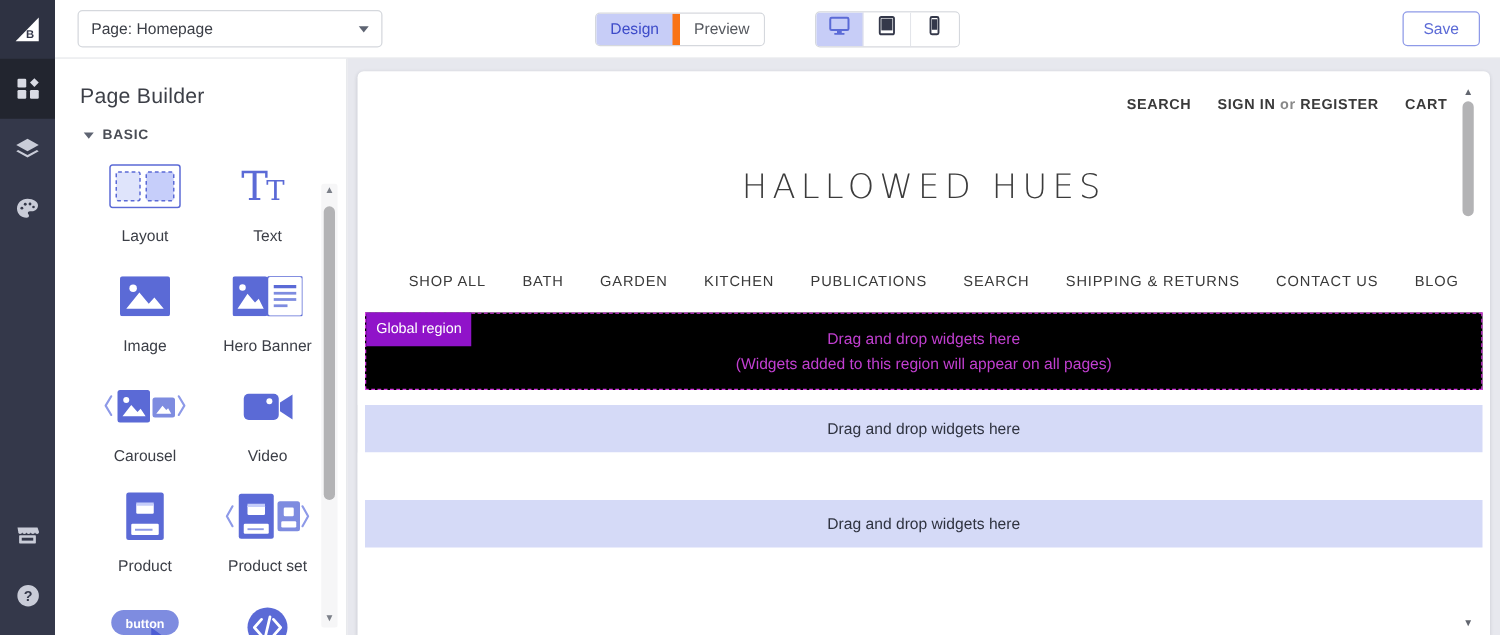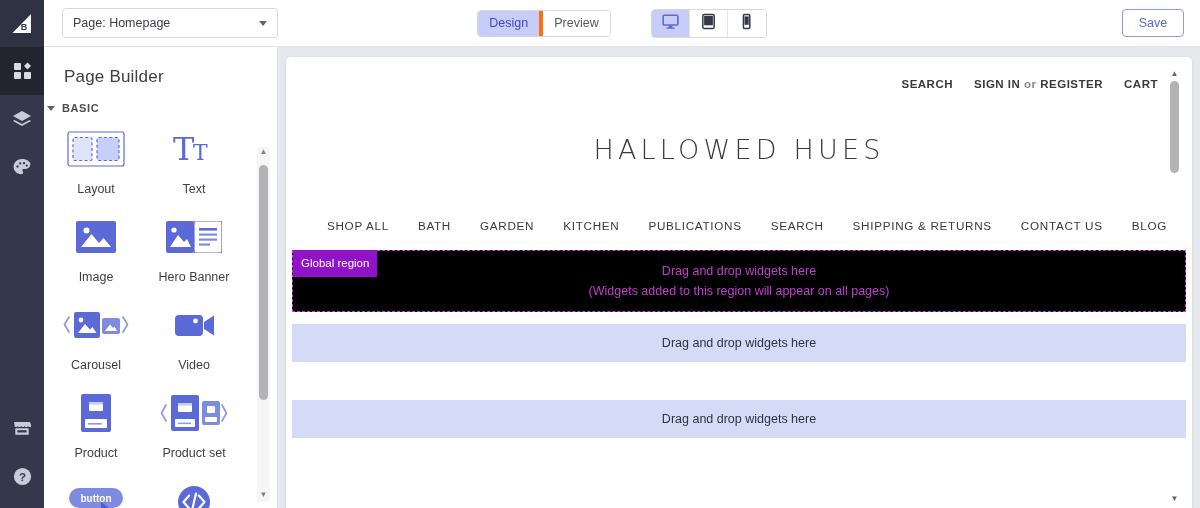--- a/index.html
+++ b/index.html
@@ -37,21 +37,21 @@
   .right-col { flex: 1 1 auto; display: flex; flex-direction: column; height: 508px; }
   .topbar {
     height: 47px; flex: 0 0 47px;
     background: #ffffff;
     border-bottom: 1px solid #e1e3e8;
     display: flex; align-items: center;
     position: relative;
   }
   .page-select {
     margin-left: 18px;
-    width: 216px; height: 30px;
+    width: 244px; height: 30px;
     border: 1px solid #d5d8dd;
     border-radius: 4px;
     background: #fff;
     display: flex; align-items: center;
     padding: 0 10px;
     cursor: pointer;
     font-size: 12.5px; color: #3c3f47;
     justify-content: space-between;
   }
   .caret-dn {
@@ -67,21 +67,21 @@
     pointer-events: none;
   }
   .center-tools > * { pointer-events: auto; }
   .segctl {
     display: flex; border: 1px solid #d5d8dd; border-radius: 4px; overflow: hidden;
     height: 27px; background: #fff;
   }
   .segctl .seg {
     display: flex; align-items: center; justify-content: center;
     padding: 0 11px; font-size: 12.5px; color: #56595f;
-    cursor: pointer; background: #fff; border-right: 4px solid #f97316;
+    cursor: pointer; background: #fff; border-right: 6px solid #f97316;
   }
   .segctl .seg:last-child { border-right: none; }
   .segctl .seg.active { background: #c7cdf7; color: #3d4bc9; }
 
   .devctl { display: flex; border: 1px solid #d5d8dd; border-radius: 4px; overflow: hidden; height: 29px; background:#fff; }
   .devctl .dev {
     width: 38px; display: flex; align-items: center; justify-content: center;
     border-right: 1px solid #e3e5ea; cursor: pointer; background: #fff;
   }
   .devctl .dev:last-child { border-right: none; }
@@ -107,21 +107,21 @@
     border-right: 1px solid #e1e3e8;
     display: flex; flex-direction: column;
     position: relative;
   }
   .panel-title {
     font-size: 17px; color: #3c3f47; font-weight: 400;
     padding: 20px 0 12px 20px; letter-spacing: .2px;
   }
   .panel-scroll {
     flex: 1 1 auto; overflow: hidden; position: relative;
-    padding-left: 3px;
+    padding-left: 23px;
   }
   .group-head {
     display: flex; align-items: center; gap: 7px;
     font-size: 11px; letter-spacing: .6px; color: #4a4d55; font-weight: 700;
     padding: 3px 0 10px 0; cursor: pointer;
   }
   .caret-sm {
     width: 0; height: 0;
     border-left: 4px solid transparent;
     border-right: 4px solid transparent;

